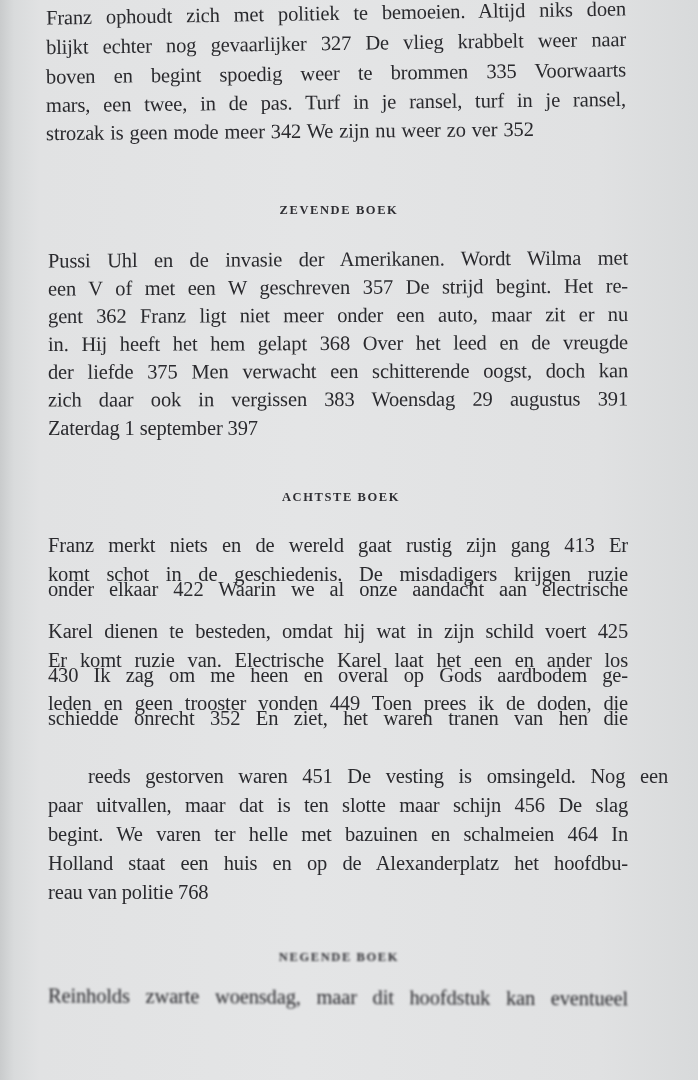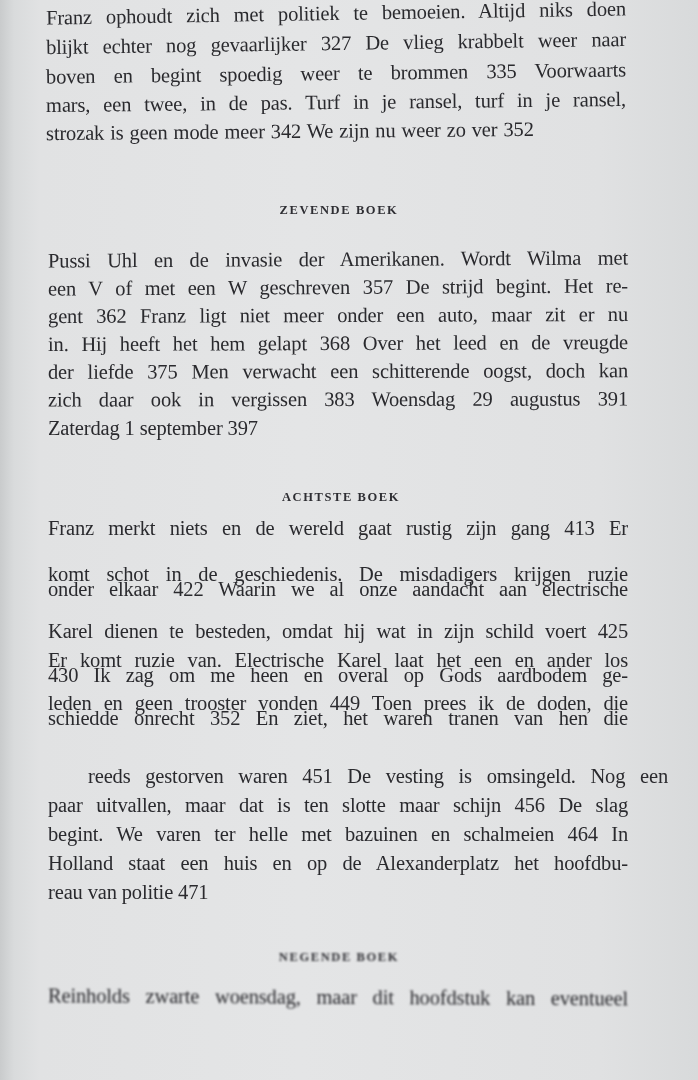--- a/index.html
+++ b/index.html
@@ -68,33 +68,33 @@
     <div class="line justify" style="top:274px;transform:rotate(-0.3deg);">een V of met een W geschreven 357   De strijd begint. Het re-</div>
     <div class="line justify" style="top:302px;transform:rotate(-0.2deg);">gent 362   Franz ligt niet meer onder een auto, maar zit er nu</div>
     <div class="line justify" style="top:330px;transform:rotate(-0.2deg);">in. Hij heeft het hem gelapt 368   Over het leed en de vreugde</div>
     <div class="line justify" style="top:358px;transform:rotate(-0.15deg);">der liefde 375   Men verwacht een schitterende oogst, doch kan</div>
     <div class="line justify" style="top:386px;transform:rotate(-0.1deg);">zich daar ook in vergissen 383   Woensdag 29 augustus 391</div>
     <div class="line" style="top:415px;width:auto;">Zaterdag 1 september 397</div>
   </div>
 
   <div class="section">
     <div class="heading" style="top:490px;left:-8px;">ACHTSTE BOEK</div>
-    <div class="line justify" style="top:515px;">Franz merkt niets en de wereld gaat rustig zijn gang 413   Er</div>
+    <div class="line justify" style="top:532px;">Franz merkt niets en de wereld gaat rustig zijn gang 413   Er</div>
     <div class="line justify" style="top:561px;">komt schot in de geschiedenis. De misdadigers krijgen ruzie</div>
     <div class="line justify" style="top:576px;">onder elkaar 422   Waarin we al onze aandacht aan electrische</div>
     <div class="line justify" style="top:618px;">Karel dienen te besteden, omdat hij wat in zijn schild voert 425</div>
     <div class="line justify" style="top:647px;">Er komt ruzie van. Electrische Karel laat het een en ander los</div>
     <div class="line justify blur" style="top:662px;">430   Ik zag om me heen en overal op Gods aardbodem ge-</div>
     <div class="line justify blur" style="top:705px;">schiedde onrecht 352   En ziet, het waren tranen van hen die</div>
     <div class="line justify blur" style="top:690px;">leden en geen trooster vonden 449   Toen prees ik de doden, die</div>
     <div class="line justify blur" style="top:763px;margin-left:40px;">reeds gestorven waren 451   De vesting is omsingeld. Nog een</div>
     <div class="line justify blur" style="top:792px;">paar uitvallen, maar dat is ten slotte maar schijn 456   De slag</div>
     <div class="line justify blur" style="top:821px;">begint. We varen ter helle met bazuinen en schalmeien 464   In</div>
     <div class="line justify blur" style="top:850px;">Holland staat een huis en op de Alexanderplatz het hoofdbu-</div>
-    <div class="line blur" style="top:879px;width:auto;">reau van politie 471</div>
+    <div class="line blur" style="top:879px;width:auto;">reau van politie 768</div>
   </div>
 
   <div class="section blur-strong">
     <div class="heading" style="top:950px;left:-10px;">NEGENDE BOEK</div>
     <div class="line justify" style="top:984px;transform:rotate(0.3deg);">Reinholds zwarte woensdag, maar dit hoofdstuk kan eventueel</div>
   </div>
 
 </div>
 
 </body></html>

